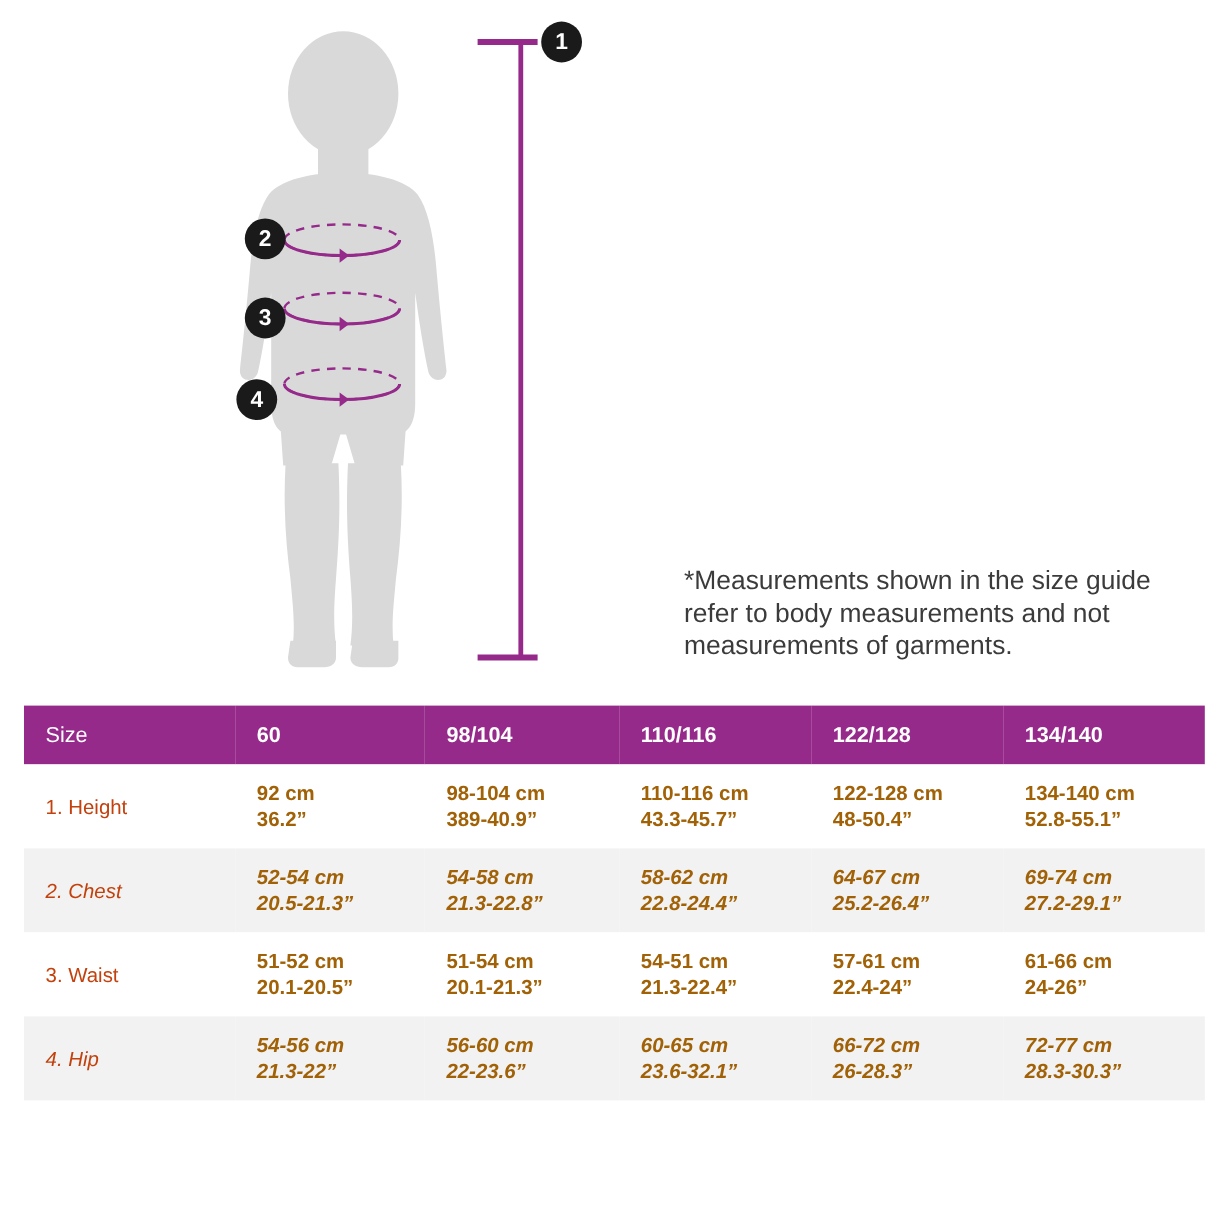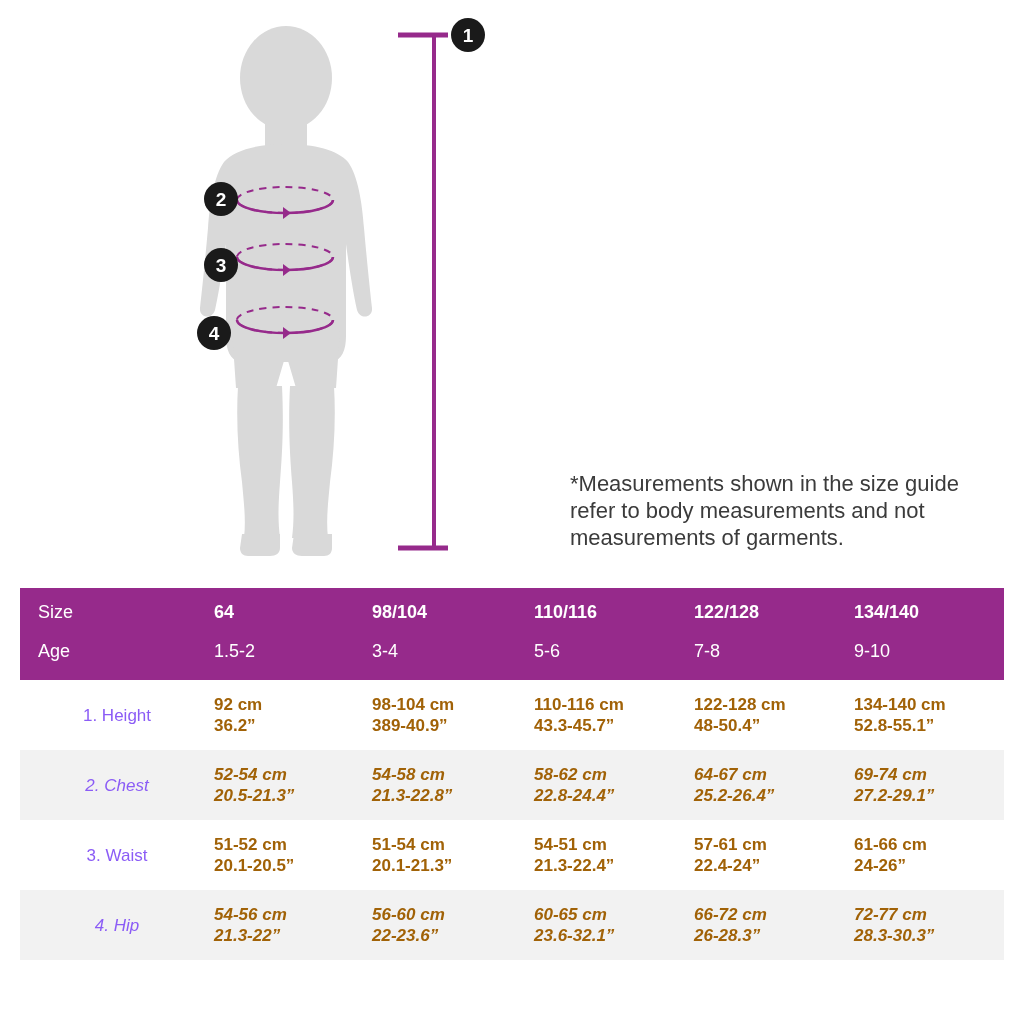--- a/index.html
+++ b/index.html
@@ -79,21 +79,21 @@
   thead th.lbl { font-weight: normal; margin-left: 13px; }
   thead tr.age th { padding-top: 4px; padding-bottom: 18px; font-weight: normal; }
   thead tr.age th.val { font-weight: normal; }
 
   tbody td {
     font-size: 17px;
     padding: 14px 0 14px 18px;
     vertical-align: middle;
     line-height: 21px;
   }
-  tbody td.rowlabel { font-weight: normal; color: #8b5cf6; text-align: center; }
+  tbody td.rowlabel { font-weight: normal; color: #c2410c; }
   tbody td.val { font-weight: bold; color: #a16207; }
   tbody tr.alt { background: #f2f2f2; font-style: italic; }
   tbody tr.plain { background: #ffffff; }
   .v2 { display: block; }
 </style>
 </head>
 <body>
 
 <div id="page">
 
@@ -172,34 +172,26 @@
         <col class="c0">
           <col class="c1">
           <col class="c2">
           <col class="c3">
           <col class="c4">
           <col class="c5">
       </colgroup>
       <thead>
         <tr>
           <th class="lbl">Size</th>
-          <th class="val">64</th>
+          <th class="val">60</th>
           <th class="val">98/104</th>
           <th class="val">110/116</th>
           <th class="val">122/128</th>
           <th class="val">134/140</th>
         </tr>
-        <tr class="age">
-          <th class="lbl">Age</th>
-          <th class="val">1.5-2</th>
-          <th class="val">3-4</th>
-          <th class="val">5-6</th>
-          <th class="val">7-8</th>
-          <th class="val">9-10</th>
-        </tr>
       </thead>
       <tbody>
         <tr class="plain">
           <td class="rowlabel">1. Height</td>
           <td class="val">
             <span class="v2">92 cm</span>
             <span class="v2">36.2”</span>
           </td>
           <td class="val">
             <span class="v2">98-104 cm</span>

